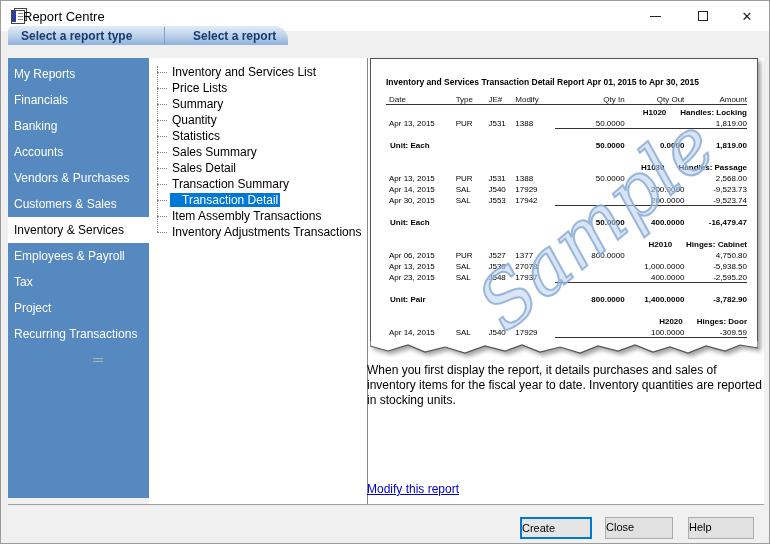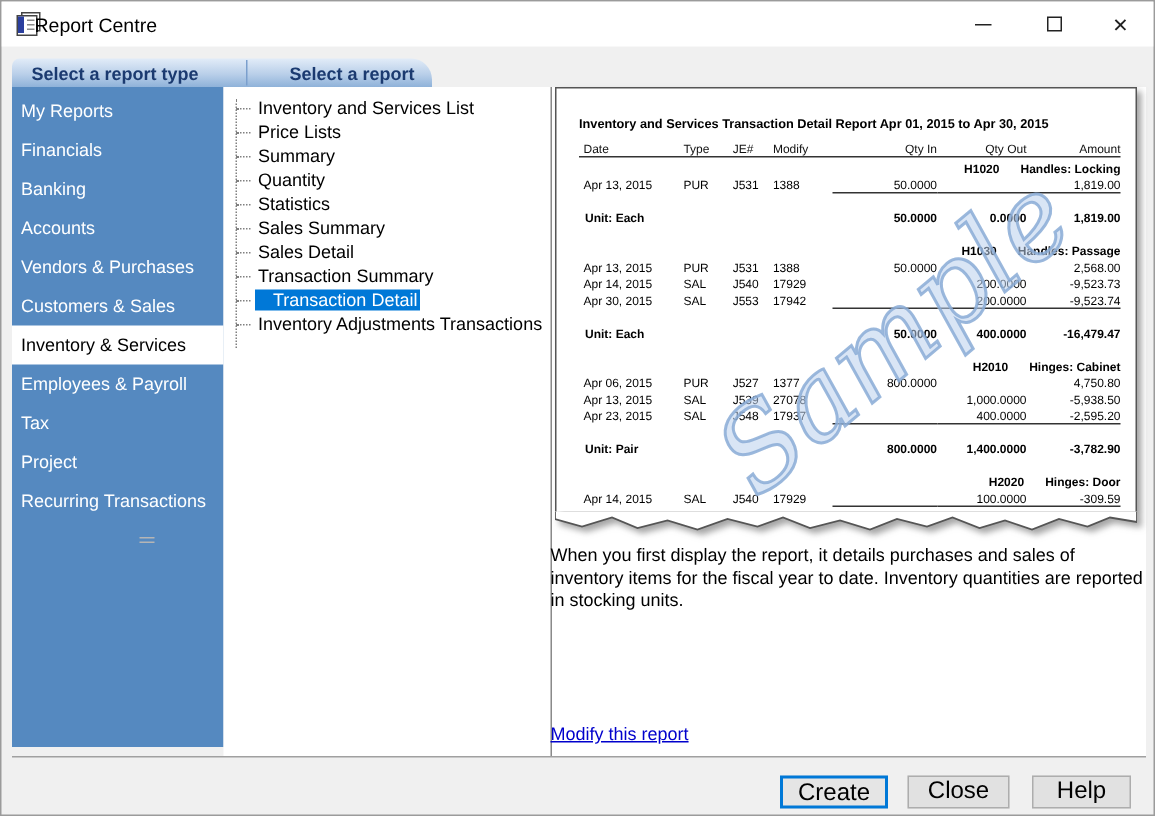--- a/index.html
+++ b/index.html
@@ -15,21 +15,21 @@
   .app-icon .l1,.app-icon .l2,.app-icon .l3 { position:absolute; left:7px; height:1px; width:5px; background:#8a8a8a; }
   .app-icon .l1{top:5px} .app-icon .l2{top:8px} .app-icon .l3{top:11px}
   .title-text { position:absolute; left:22px; top:8px; font-size:13px; color:#000; }
   .win-btn { position:absolute; top:0; width:40px; height:30px; display:flex; align-items:center; justify-content:center; }
   .btn-min{ right:94px; } .btn-max{ right:46px; } .btn-close{ right:2px; }
   .glyph-min { width:11px; height:1px; background:#222; }
   .glyph-max { width:10px; height:10px; border:1px solid #222; }
   .glyph-close { font-size:13px; color:#222; line-height:1; }
 
   
-  .tabbar { position:absolute; left:7px; top:38px; width:280px; height:19px;
+  .tabbar { position:absolute; left:7px; top:25px; width:280px; height:19px;
     background:linear-gradient(#e2ecf8, #b9cfe9 55%, #8fb2d9);
     border-radius:5px 14px 0 0; display:flex; align-items:center;gap:16px; }
   .tabbar .seg1 { width:140px; padding-left:13px; font-size:12px; font-weight:bold; color:#1b3a70; }
   .tabbar .tab-div { width:1px; height:17px; background:#7b9fcd; }
   .tabbar .seg2 { padding-left:12px; font-size:12px; font-weight:bold; color:#1b3a70; }
 
   
   .sidebar { position:absolute; left:7px; top:57px; width:141px; height:440px; background:#5589c0; padding-top:3px; }
   .sb-item { height:26px; line-height:26px; padding-left:6px; font-size:12px; color:#ffffff; cursor:default; }
   .sb-item.sel { background:#ffffff; color:#000000; }
@@ -73,21 +73,21 @@
     border-top:1px solid #b5b5b5; border-bottom:1px solid #b5b5b5; }
 
   .desc { position:absolute; left:366px; top:362px; width:399px; font-size:12px; line-height:15px; color:#000; }
   .desc p { margin-bottom:13px; }
 
   .modify { position:absolute; left:366px; top:481px; font-size:12px; color:#0000cc; text-decoration:underline; cursor:pointer; }
 
   .hr { position:absolute; left:7px; top:503px; width:756px; height:1px; background:#a0a0a0; }
 
   .footer-btn { position:absolute; top:516px; height:22px; background:#e1e1e1; border:1px solid #adadad;
-    font-size:16px; font-family:"Liberation Sans",sans-serif; color:#000; text-align:center; line-height:19px; cursor:default; }
+    font-size:11px; font-family:"Liberation Sans",sans-serif; color:#000; text-align:left; line-height:19px; cursor:default; }
   .btn-create { left:519px; width:72px; border:2px solid #0078d7; background:#e5e5e5; }
   .btn-close2 { left:604px; width:68px; }
   .btn-help  { left:687px; width:66px; }
 </style>
 </head>
 <body>
 
 <div class="window">
 
   <div class="titlebar">
@@ -164,20 +164,24 @@
         <div class="tree-row">
           <span class="stub"></span>
           <span class="lbl">Transaction Summary</span>
         </div>
         <div class="tree-row">
           <span class="stub"></span>
           <span class="lbl hl">Transaction Detail</span>
         </div>
         <div class="tree-row">
           <span class="stub"></span>
+          <span class="lbl">Item Assembly Transactions</span>
+        </div>
+        <div class="tree-row">
+          <span class="stub"></span>
           <span class="lbl">Inventory Adjustments Transactions</span>
         </div>
       </div>
   </div>
   <div class="vsep"></div>
 
   <div class="preview">
     <div class="page-wrap">
       <div class="page">
         <div class="rtitle">Inventory and Services Transaction Detail Report Apr 01, 2015 to Apr 30, 2015</div>

